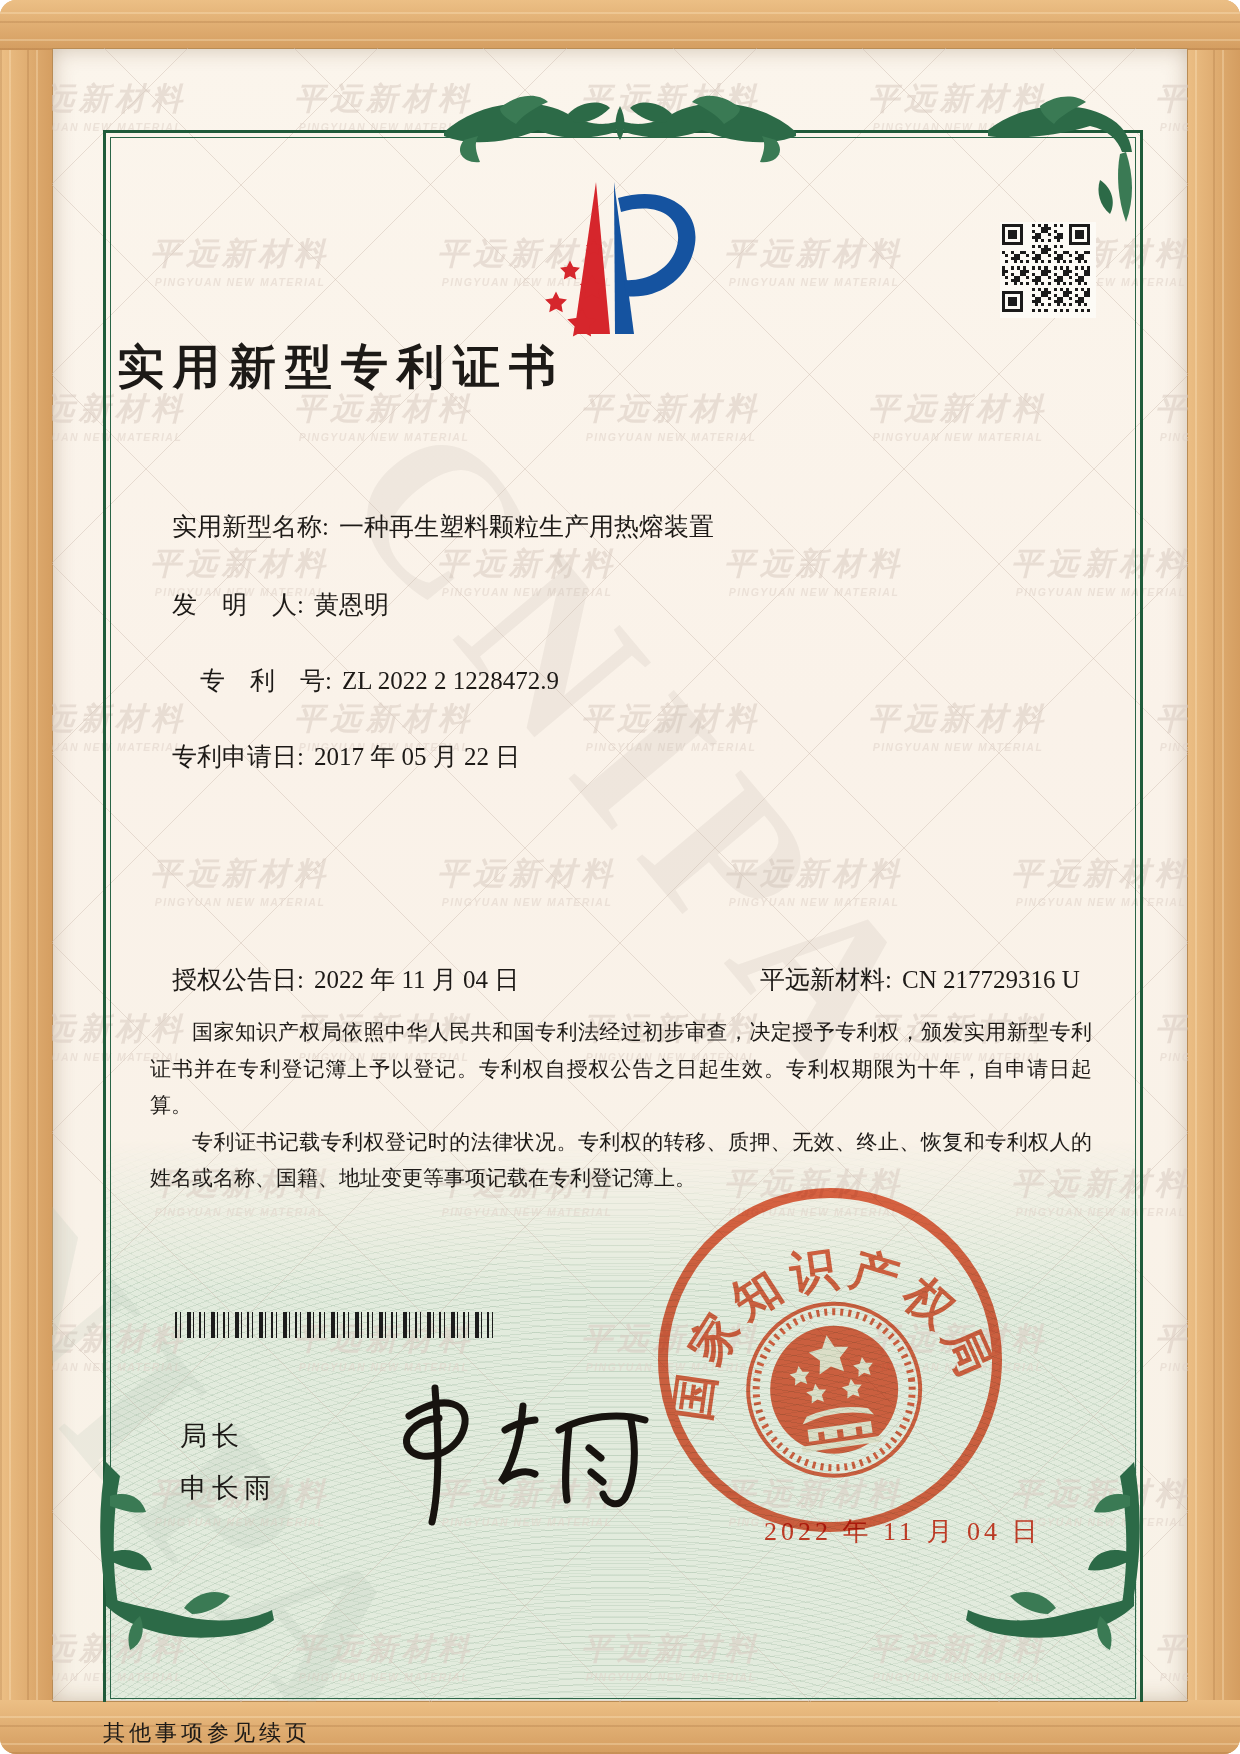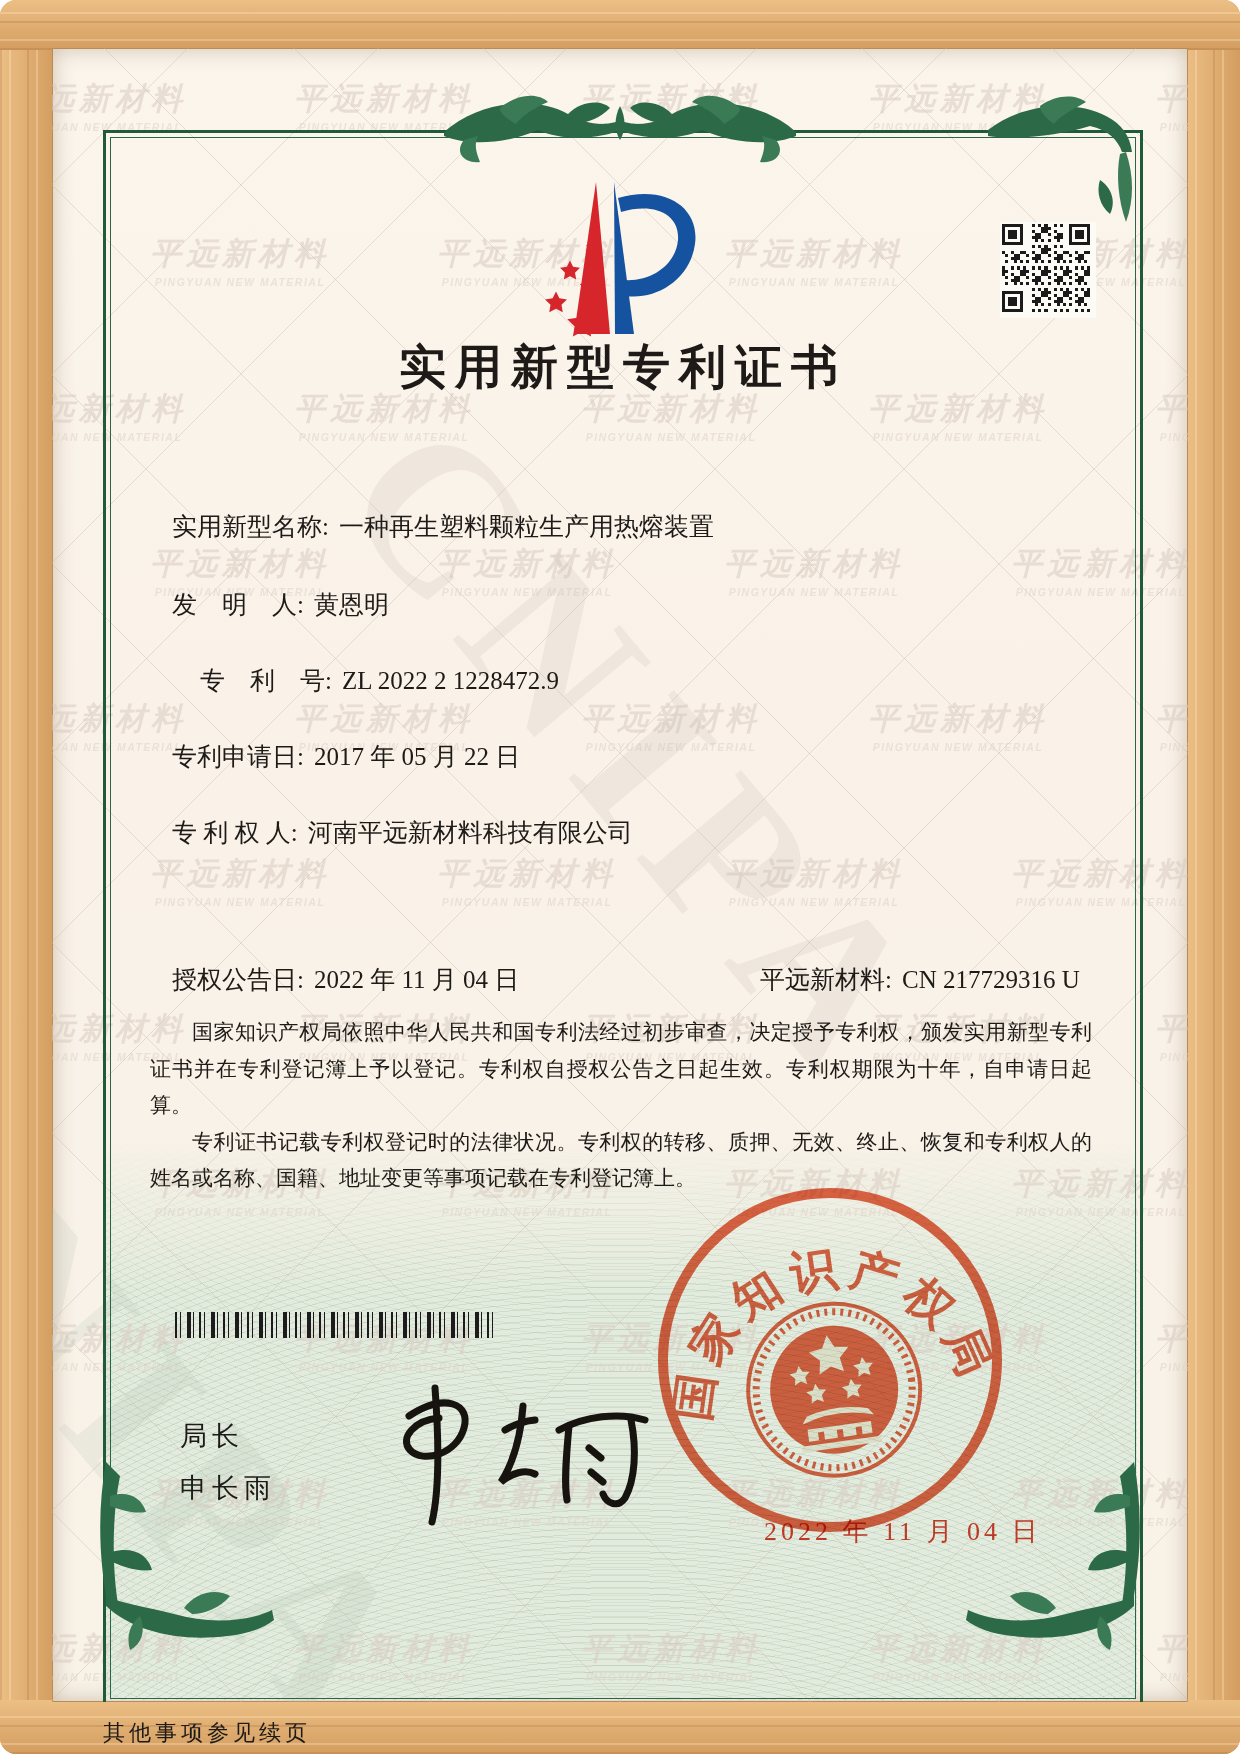--- a/index.html
+++ b/index.html
@@ -59,21 +59,21 @@
   .gborder{position:absolute;left:51px;top:82px;width:1034px;height:1570px;z-index:4;
      border:3px solid #1f5b3a;pointer-events:none;}
   .gborder .inner{position:absolute;inset:4px;border:1px solid #2a6547;}
   .orn{position:absolute;z-index:5;pointer-events:none;}
 
   
   .content{position:absolute;inset:0;z-index:6;}
   .cert-no{position:absolute;left:118px;top:138px;font-size:23px;letter-spacing:3px;}
   .logo{position:absolute;left:420px;top:128px;width:252px;height:162px;}
   .qr{position:absolute;left:948px;top:174px;width:92px;height:92px;background:#fdfbf6;padding:2px;}
-  .title{position:absolute;left:54px;top:288px;width:1034px;text-align:center;
+  .title{position:absolute;left:65px;top:288px;width:1034px;
      font-size:47px;font-weight:bold;letter-spacing:9px;}
   .frow{position:absolute;left:120px;width:920px;font-size:25px;line-height:34px;display:flex;}
   .frow .lab{white-space:nowrap;margin-right:10px;}
   .frow .val{flex:1;}
   .grant2{position:absolute;left:588px;top:0;display:flex;font-size:25px;}
   .grant2 .lab{white-space:nowrap;margin-right:10px;}
   .bodytext{position:absolute;left:98px;top:966px;width:942px;font-size:21px;line-height:36.5px;
      text-align:justify;}
   .bodytext p{margin:0;text-indent:2em;}
   .barcode{position:absolute;left:123px;top:1264px;width:318px;height:26px;
@@ -628,24 +628,20 @@
           <span class="val">一种再生塑料颗粒生产用热熔装置</span>
         </div>
         <div class="frow" style="top:616px;margin-left:28px;">
           <span class="lab">专　利　号:</span>
           <span class="val">ZL 2022 2 1228472.9</span>
         </div>
         <div class="frow" style="top:692px;">
           <span class="lab">专利申请日:</span>
           <span class="val">2017 年 05 月 22 日</span>
         </div>
-        <div class="frow" style="top:768px;">
-          <span class="lab">专 利 权 人:</span>
-          <span class="val">河南平远新材料科技有限公司</span>
-        </div>
         <div class="frow" style="top:915px;">
           <span class="lab">授权公告日:</span>
           <span class="val">2022 年 11 月 04 日</span>
           <span class="grant2">
             <span class="lab">平远新材料:</span>
             <span>CN 217729316 U</span>
           </span>
         </div>
 
         <div class="bodytext">

